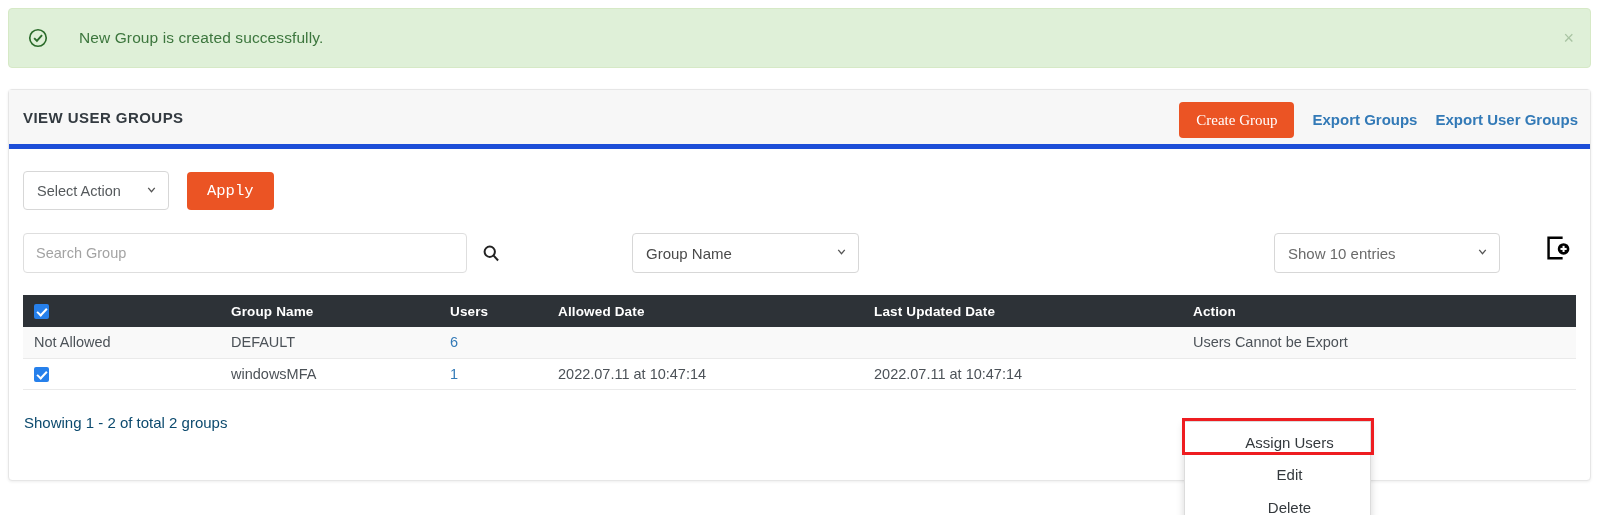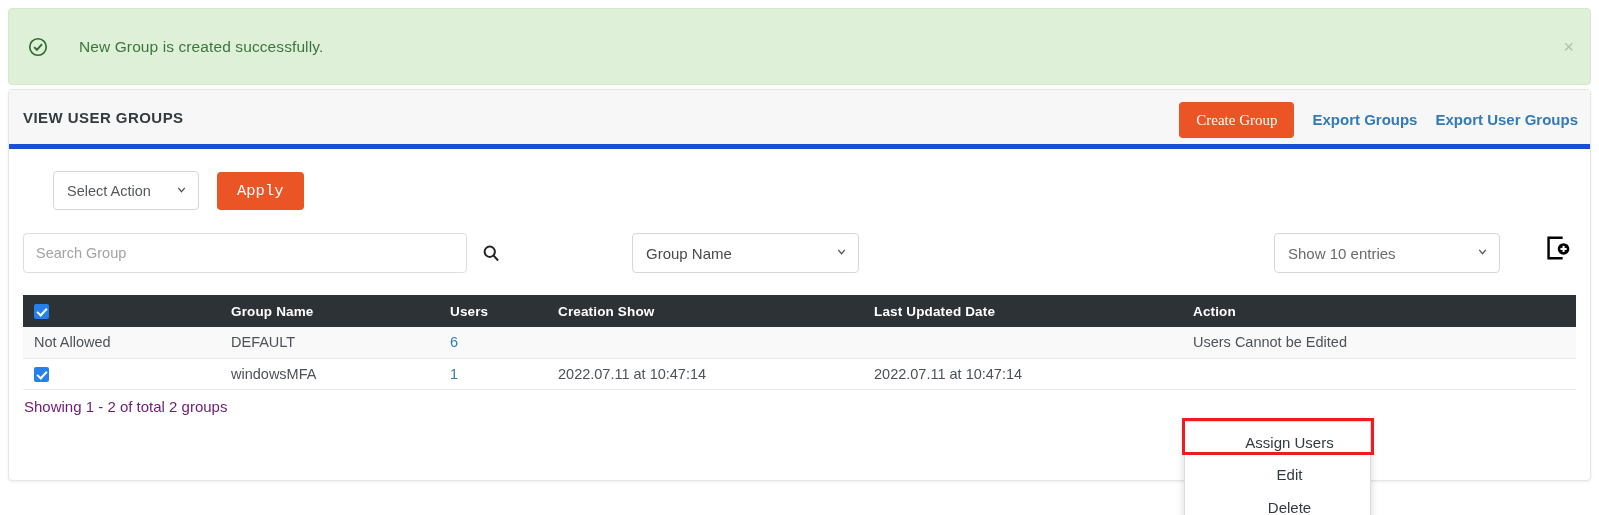--- a/index.html
+++ b/index.html
@@ -11,21 +11,21 @@
     font-family: "Liberation Sans", sans-serif;
     overflow: hidden;
   }
 
   
   .alert {
     position: absolute;
     left: 8px;
     top: 8px;
     width: 1583px;
-    height: 77px;
+    height: 60px;
     background: #dff0d8;
     border: 1px solid #d6e9c6;
     border-radius: 4px;
     display: flex;
     align-items: center;
   }
   .alert-icon {
     width: 22px;
     height: 22px;
     margin-left: 18px;
@@ -136,21 +136,21 @@
     overflow: hidden;
   }
   .select-box .chev {
     position: absolute;
     right: 10px;
     top: 50%;
     transform: translateY(-50%);
     pointer-events: none;
     color: #555;
   }
-  .select-action { width: 146px; margin-left: 30px; }
+  .select-action { width: 146px; }
   .btn-apply {
     background: #eb5424;
     color: #fff;
     border: none;
     border-radius: 4px;
     font-size: 15.5px;
     padding: 10px 20px;
     cursor: pointer;
     font-family: Liberation Mono, monospace;
   }
@@ -265,23 +265,23 @@
     left: 5px;
     top: 2px;
     width: 4px;
     height: 8px;
     border: solid #fff;
     border-width: 0 2px 2px 0;
     transform: rotate(43deg);
   }
 
   .showing {
-    margin-top: 8px;
+    margin-top: 24px;
     font-size: 15px;
-    color: #701a75;
+    color: #0c4a6e;
     padding-left: 1px;
   }
 
   
   .action-menu {
     position: absolute;
     left: 1175px;
     top: 272px;
     width: 187px;
     background: #ffffff;
@@ -390,35 +390,35 @@
     </div>
 
     <table class="tbl">
       <thead>
         <tr>
           <th class="col-check">
             <input type="checkbox" class="chk" checked="" style="">
           </th>
           <th class="col-name">Group Name</th>
           <th class="col-users">Users</th>
-          <th class="col-created">Creation Show</th>
+          <th class="col-created">Allowed Date</th>
           <th class="col-updated">Last Updated Date</th>
           <th class="col-action">Action</th>
         </tr>
       </thead>
       <tbody>
         <tr class="striped">
           <td class="col-check">Not Allowed</td>
           <td class="col-name">DEFAULT</td>
           <td class="col-users">
             <a class="link-count">6</a>
           </td>
           <td class="col-created"></td>
           <td class="col-updated"></td>
-          <td class="col-action muted-cell">Users Cannot be Edited</td>
+          <td class="col-action muted-cell">Users Cannot be Export</td>
         </tr>
         <tr>
           <td class="col-check">
             <input type="checkbox" class="chk" checked="" style="">
           </td>
           <td class="col-name">windowsMFA</td>
           <td class="col-users">
             <a class="link-count">1</a>
           </td>
           <td class="col-created">2022.07.11 at 10:47:14</td>

